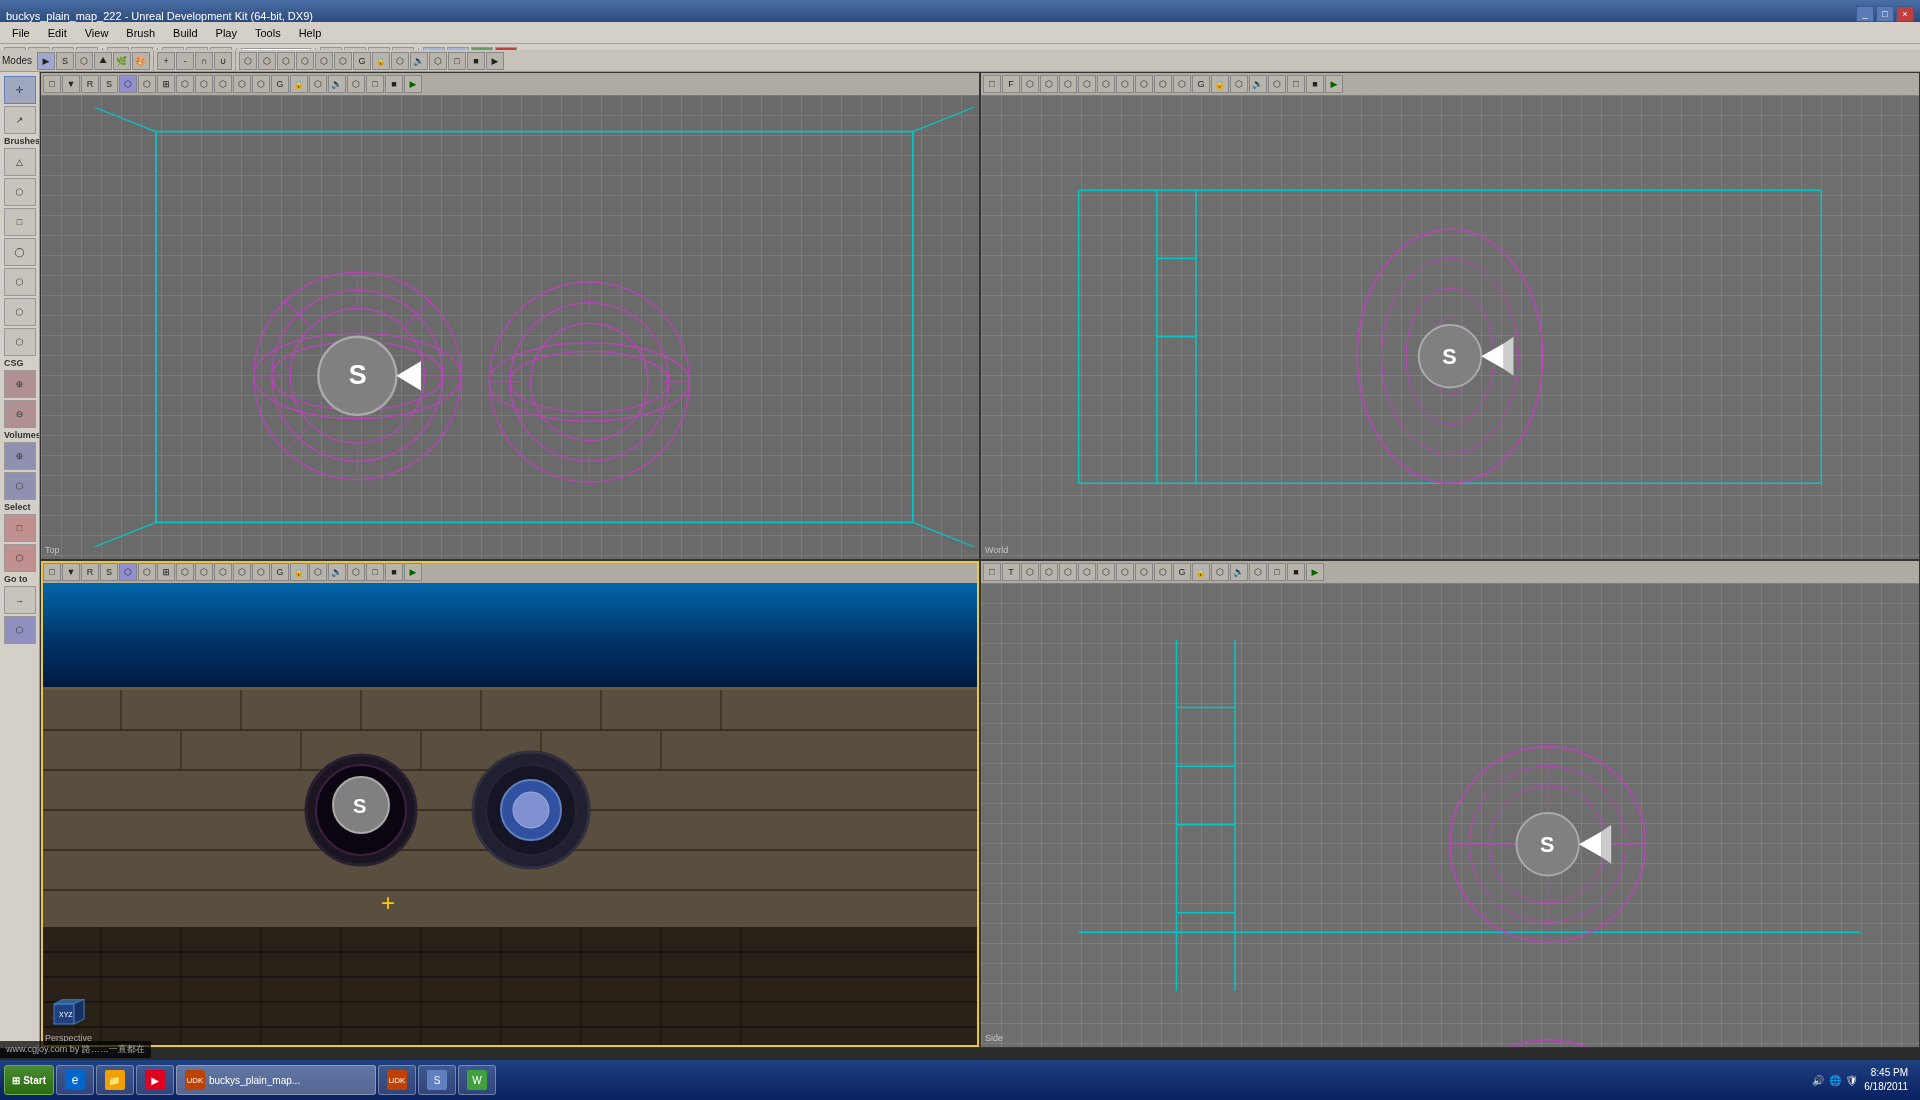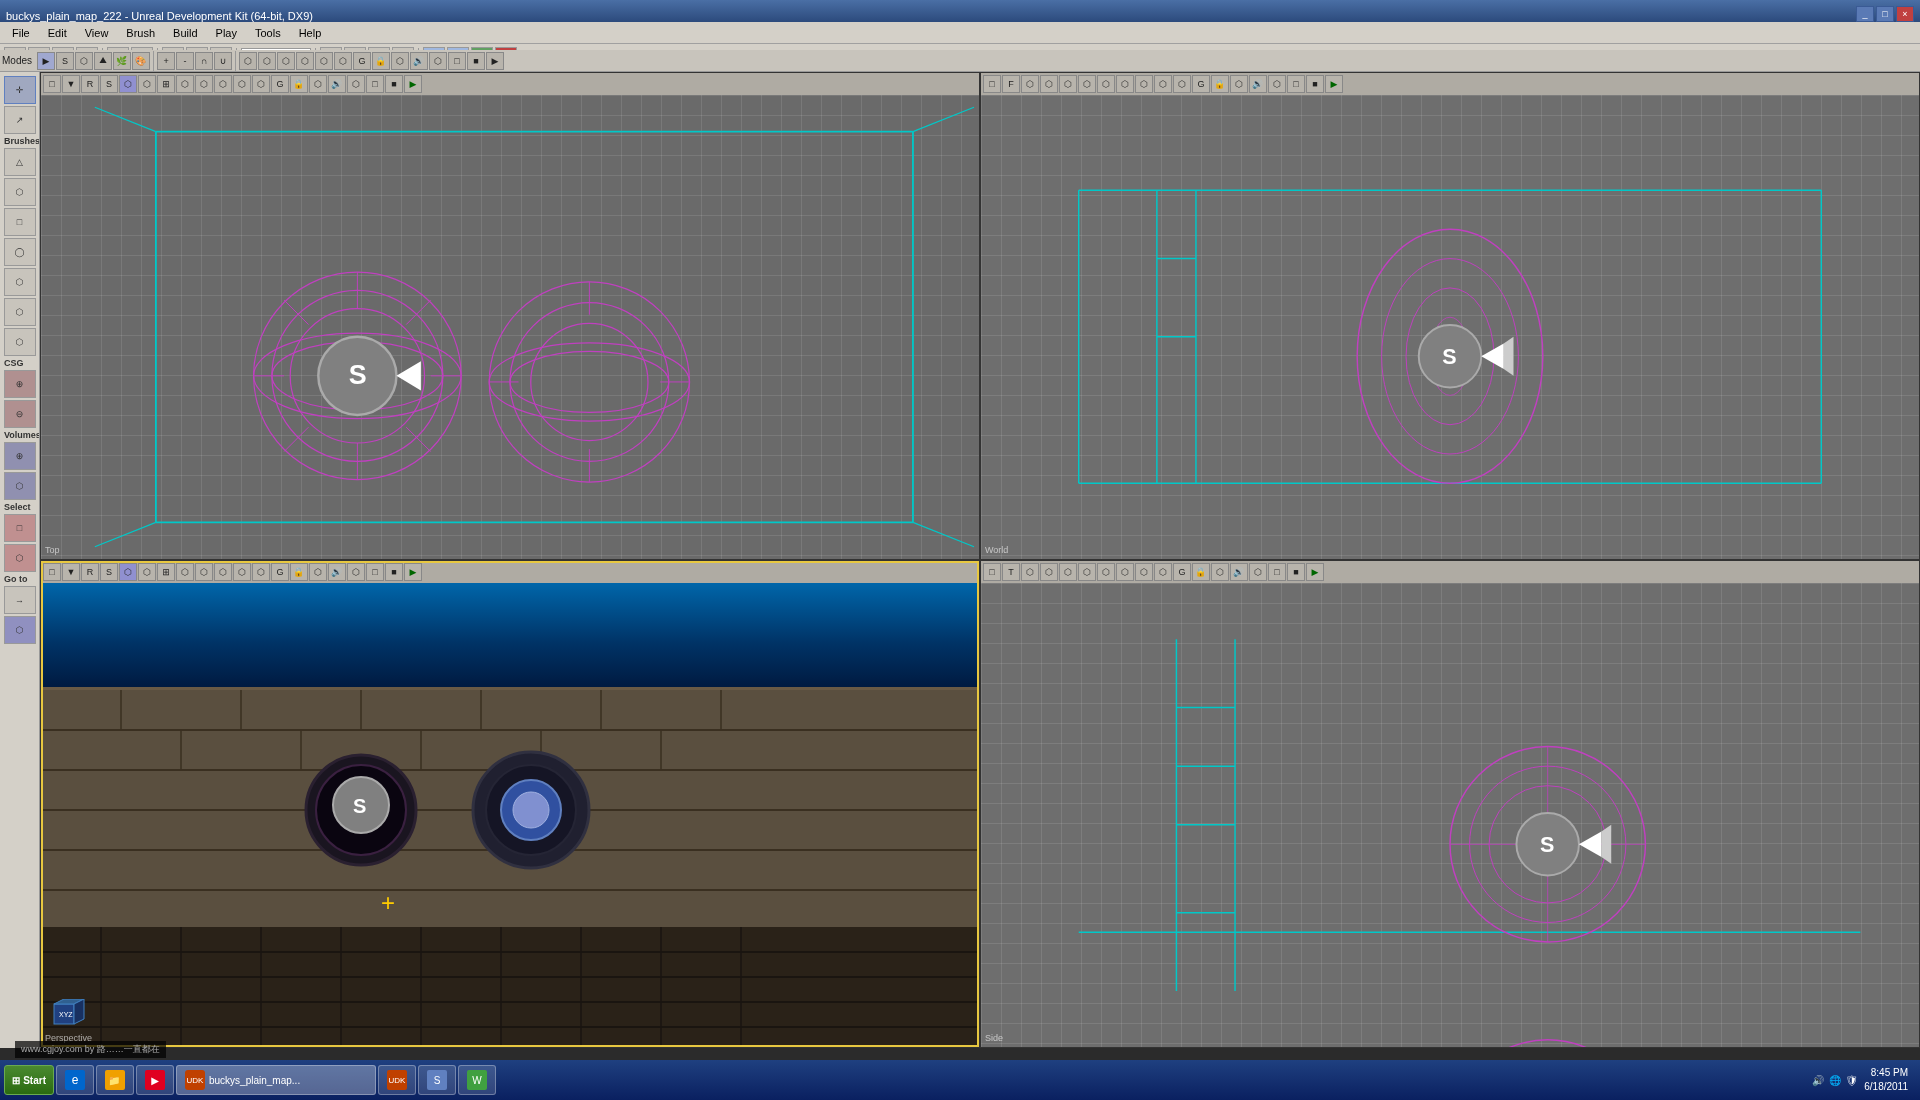--- a/index.html
+++ b/index.html
@@ -852,15 +852,15 @@
       <span>🌐</span>
       <span>🛡</span>
     </div>
     <div class="clock">
       <div>8:45 PM</div>
       <div>6/18/2011</div>
     </div>
   </div>
 </div>
 
-<div style="position:fixed;bottom:42px;left:15px;background:rgba(0,0,0,0.7);color:#aaa;font-size:9px;padding:2px 6px;z-index:200;">
+<div style="position:fixed;bottom:42px;left:0;background:rgba(0,0,0,0.7);color:#aaa;font-size:9px;padding:2px 6px;z-index:200;">
   <span>www.cgjoy.com by 路……一直都在</span>
 </div>
 
 </body></html>

